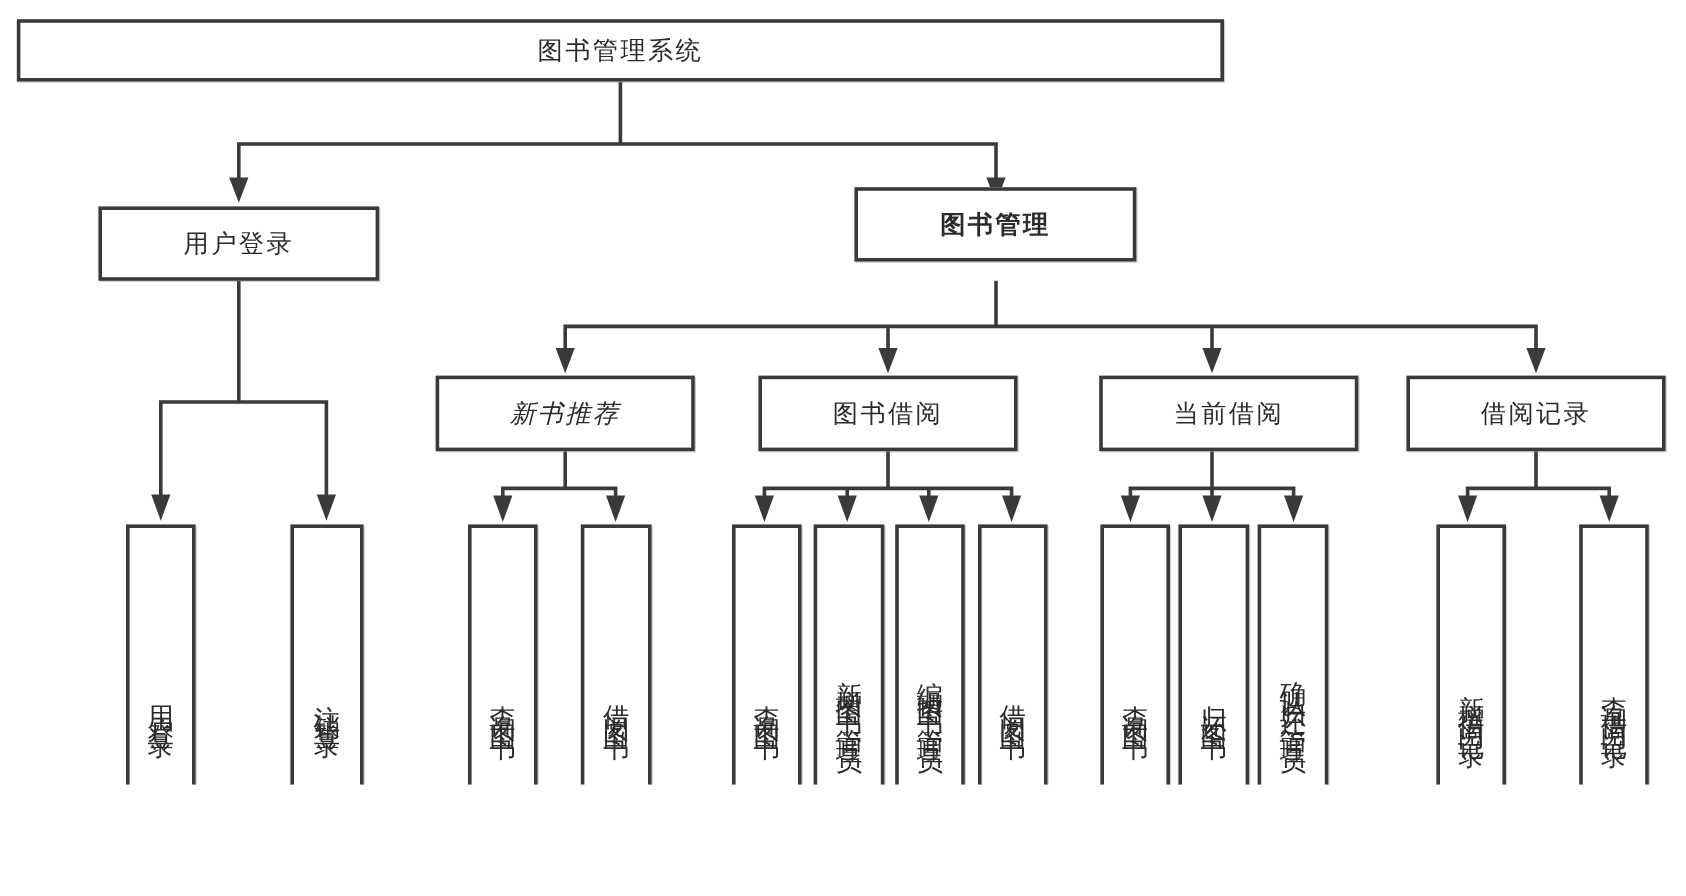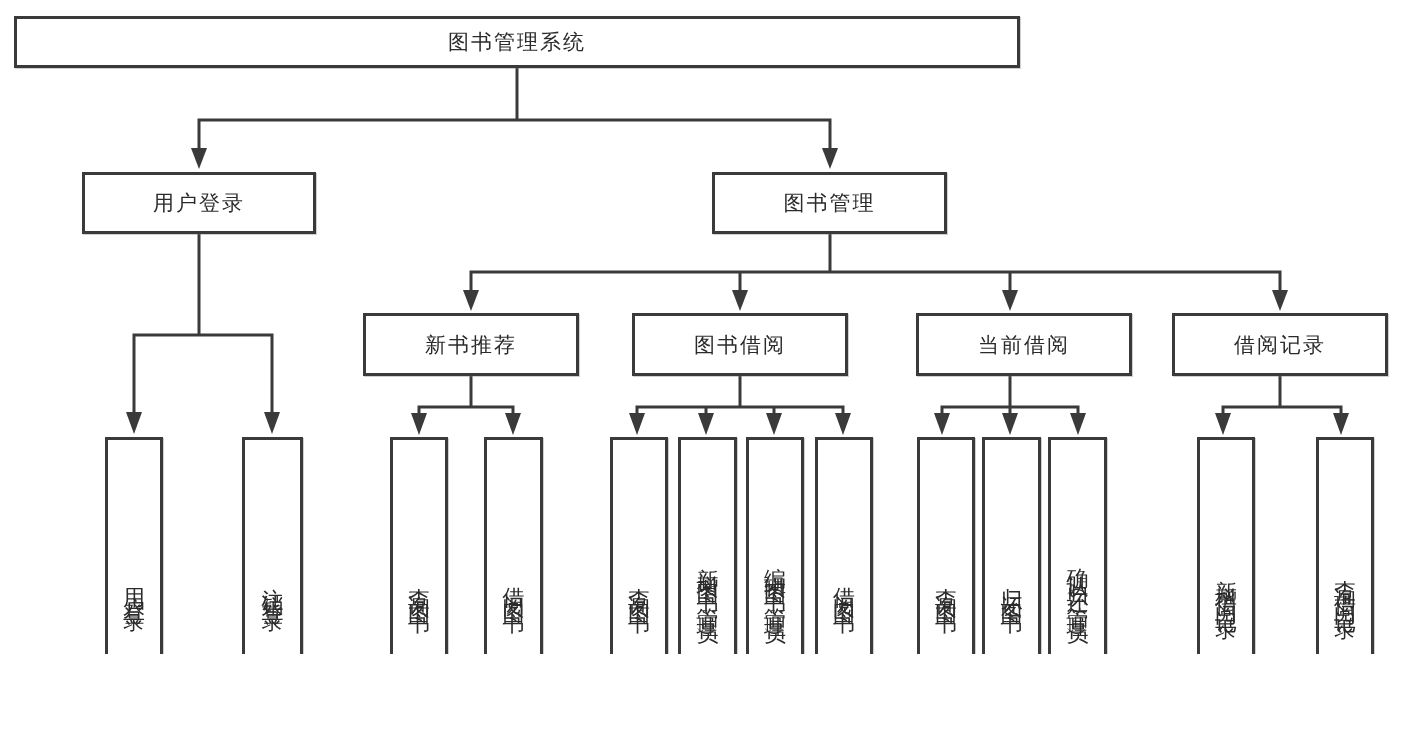--- a/index.html
+++ b/index.html
@@ -118,25 +118,25 @@
     </g>
   </svg>
 
   <div class="node" style="left:14px; top:16px; width:1006px; height:52px;">
     <span class="root-label">图书管理系统</span>
   </div>
 
   <div class="node" style="left:82px; top:172px; width:234px; height:62px;">
     <span class="hlabel">用户登录</span>
   </div>
-  <div class="node" style="left:712px; top:172px; width:235px; height:62px;">
+  <div class="node" style="left:712px; top:156px; width:235px; height:62px;font-weight:bold;">
     <span class="hlabel">图书管理</span>
   </div>
 
-  <div class="node" style="left:363px; top:313px; width:216px; height:63px;">
+  <div class="node" style="left:363px; top:313px; width:216px; height:63px;font-style:italic;">
     <span class="hlabel">新书推荐</span>
   </div>
   <div class="node" style="left:632px; top:313px; width:216px; height:63px;">
     <span class="hlabel">图书借阅</span>
   </div>
   <div class="node" style="left:902px; top:313px; width:216px; height:63px;margin-left:14px;">
     <span class="hlabel">当前借阅</span>
   </div>
   <div class="node" style="left:1172px; top:313px; width:216px; height:63px;">
     <span class="hlabel">借阅记录</span>

